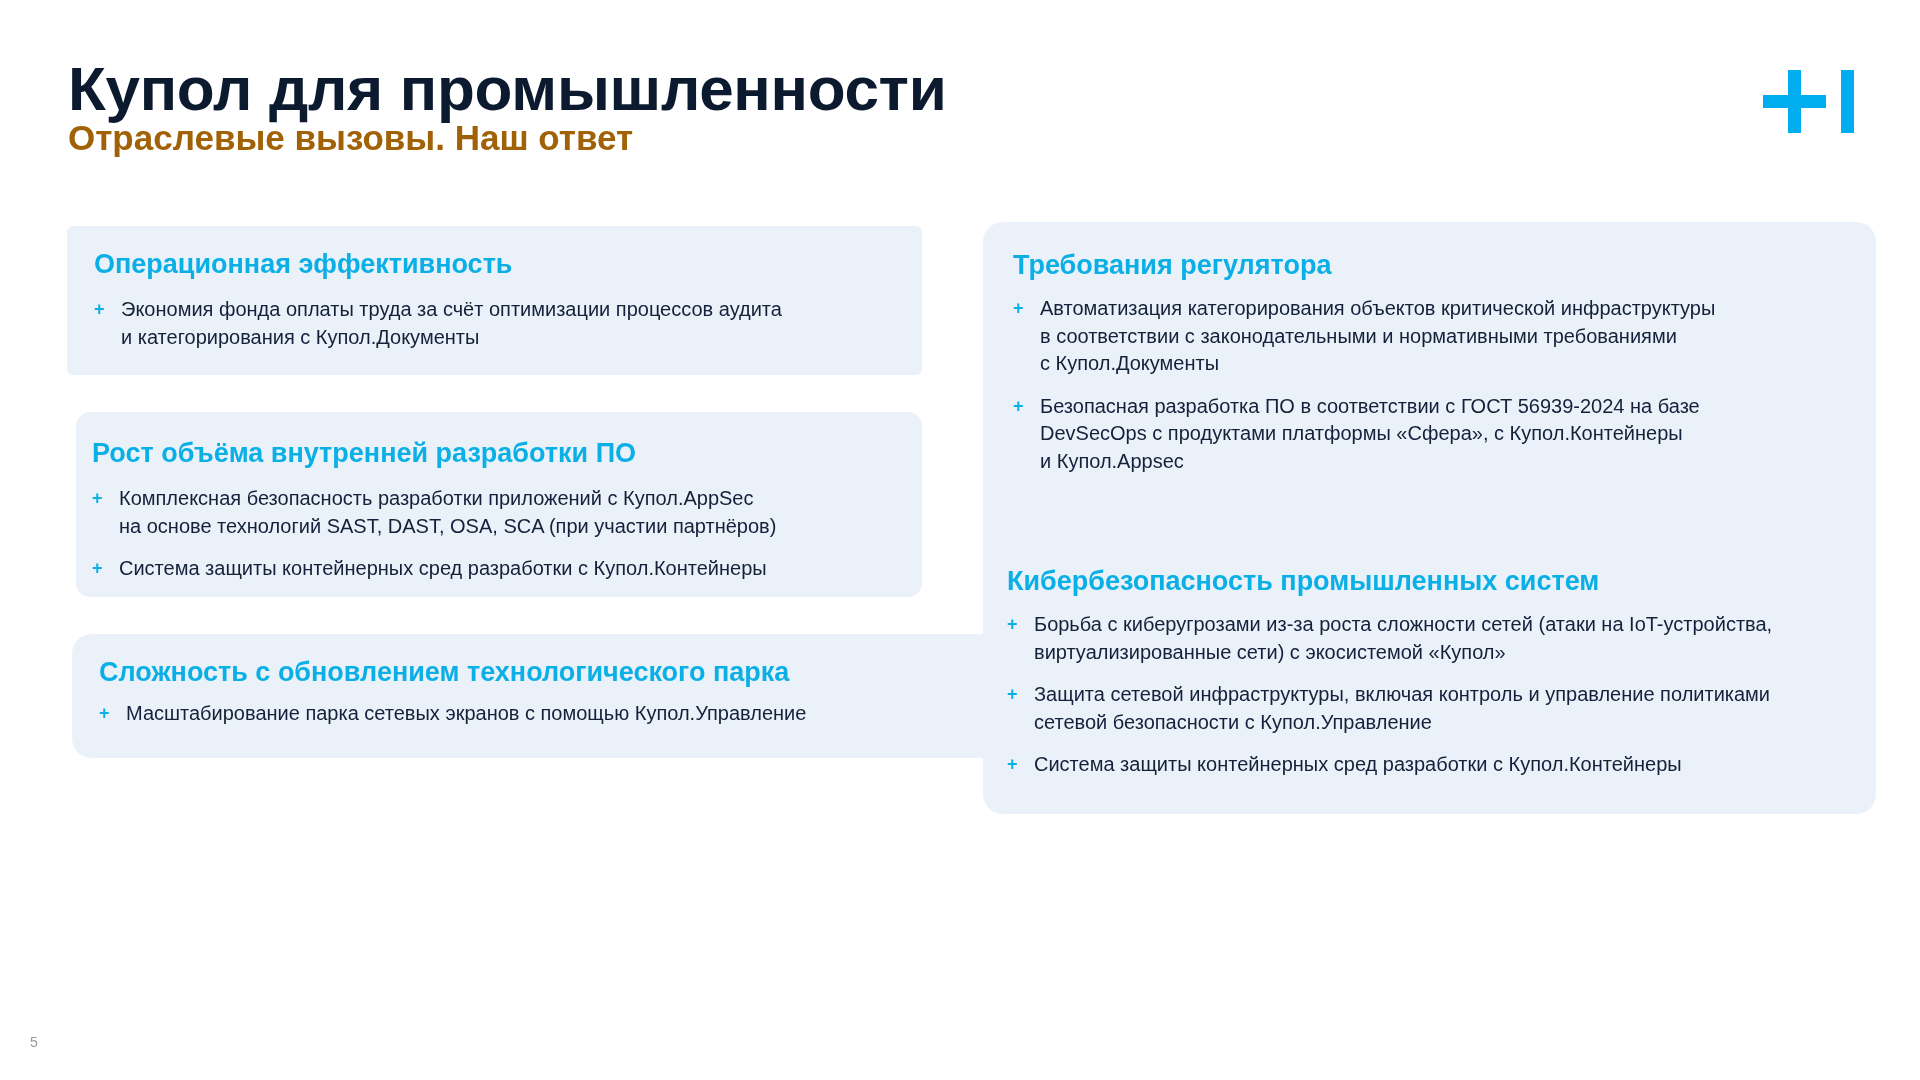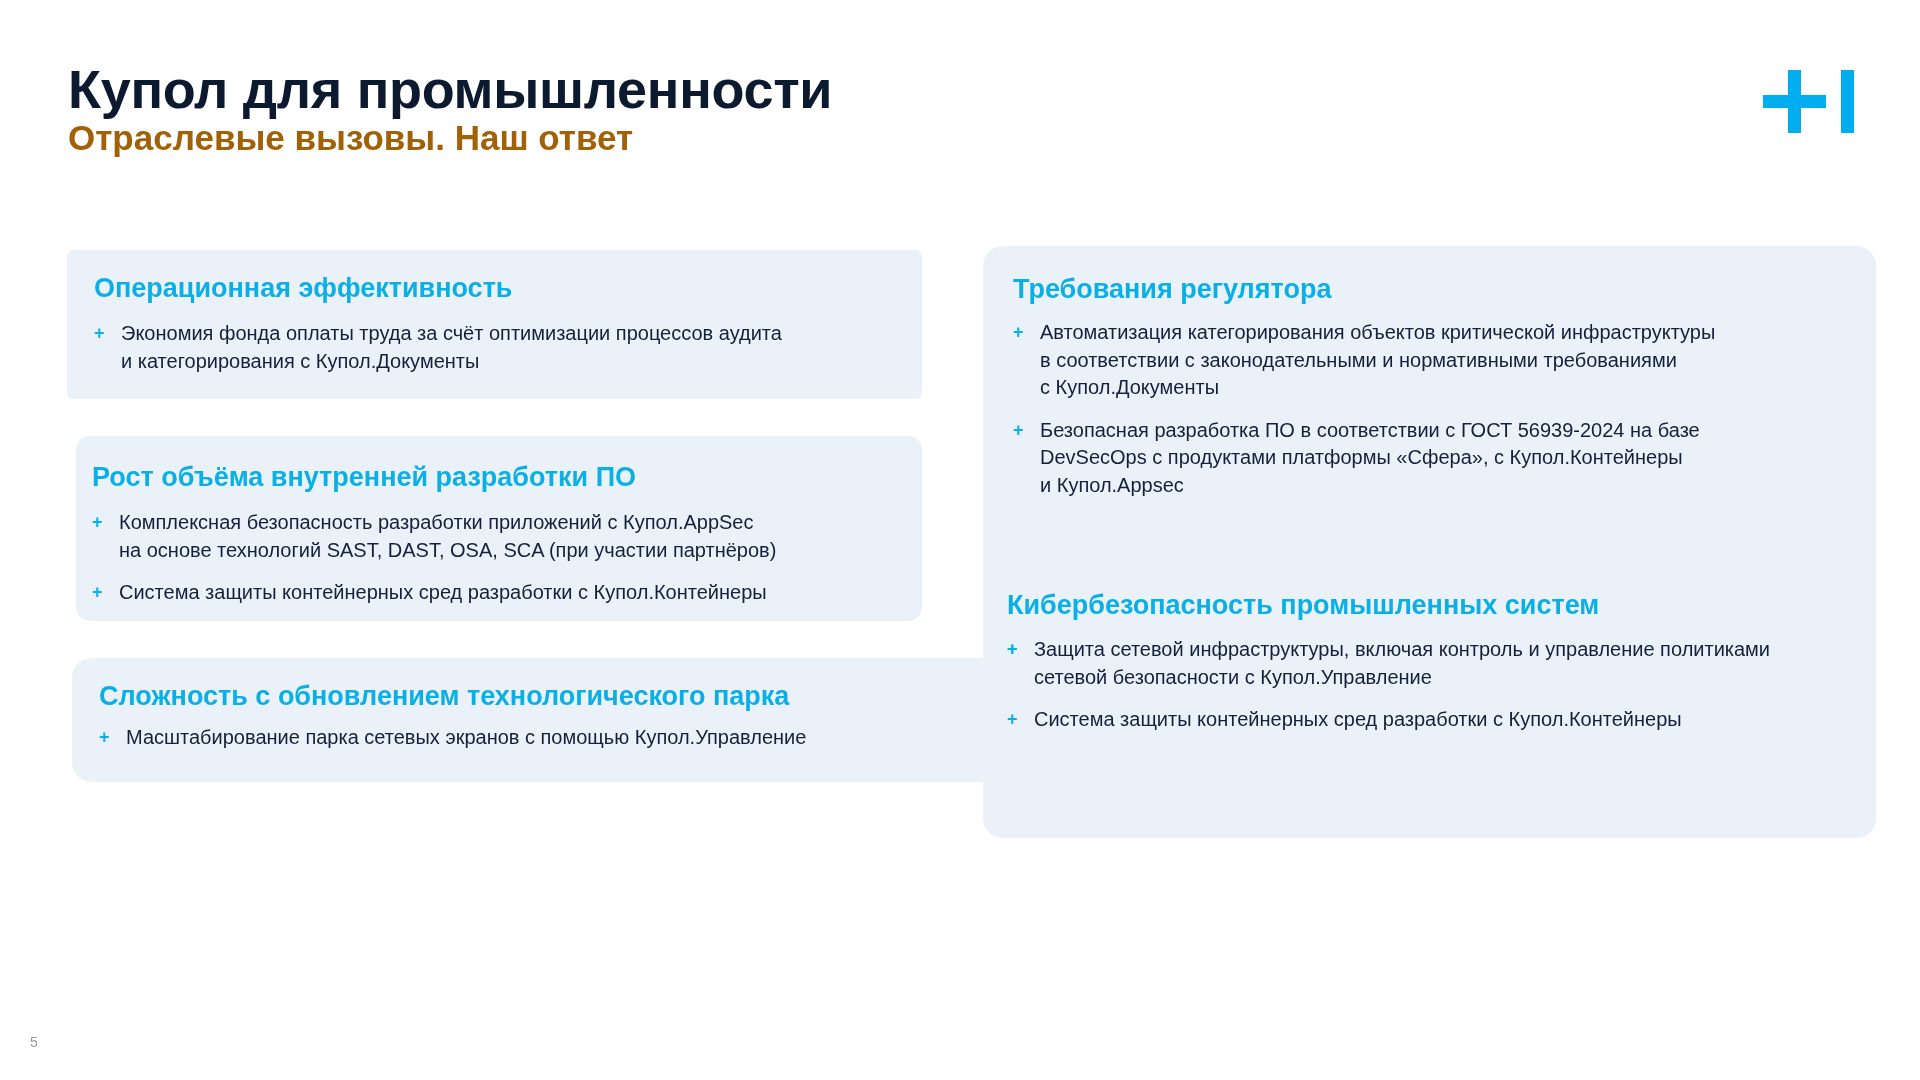--- a/index.html
+++ b/index.html
@@ -4,35 +4,35 @@
   <style>
     html, body { margin: 0; padding: 0; }
     body {
       width: 1920px; height: 1080px; position: relative; overflow: hidden;
       background: #ffffff;
       font-family: "Liberation Sans", "DejaVu Sans", sans-serif;
       color: #14213a;
     }
     .title {
       position: absolute; left: 68px; top: 54px;
-      font-size: 54px; font-weight: bold; color: #0b1a2e;
+      font-size: 62px; font-weight: bold; color: #0b1a2e;
       line-height: 70px; white-space: nowrap; letter-spacing: -0.3px;
     }
     .subtitle {
       position: absolute; left: 68px; top: 116px;
       font-size: 35px; font-weight: bold; color: #a16207;
       line-height: 44px; white-space: nowrap;
     }
     .logo { position: absolute; left: 1763px; top: 70px; width: 92px; height: 64px; }
     .logo .ph { position: absolute; left: 0; top: 25px; width: 63px; height: 13px; background: #00aeef; }
     .logo .pv { position: absolute; left: 25px; top: 0; width: 13px; height: 63px; background: #00aeef; }
     .logo .bar { position: absolute; left: 78px; top: 0; width: 13px; height: 63px; background: #00aeef; }
 
     .card {
-      position: absolute; background: #eaf1f9; box-sizing: border-box; margin-top: 24px;
+      position: absolute; background: #eaf1f9; box-sizing: border-box;
     }
     .card h2 {
       margin: 0; font-size: 27px; font-weight: bold; color: #0aafe6;
       line-height: 32px; white-space: nowrap;
     }
     .card ul { list-style: none; margin: 0; padding: 0; }
     .card li {
       position: relative; padding-left: 27px;
       font-size: 20px; line-height: 27.5px; color: #14213a;
       white-space: pre-line;
@@ -101,20 +101,21 @@
 с Купол.Документы</span></li>
     <li><span class="plus">+</span><span>Безопасная разработка ПО в соответствии с ГОСТ 56939-2024 на базе
 DevSecOps с продуктами платформы «Сфера», с Купол.Контейнеры
 и Купол.Appsec</span></li>
   </ul>
 </div>
 
 <div class="card" id="c5">
   <h2>Кибербезопасность промышленных систем</h2>
   <ul>
-    <li><span class="plus">+</span></li>
+    <li><span class="plus">+</span><span>Борьба с киберугрозами из-за роста сложности сетей (атаки на IoT-устройства,
+виртуализированные сети) с экосистемой «Купол»</span></li>
     <li><span class="plus">+</span><span>Защита сетевой инфраструктуры, включая контроль и управление политиками
 сетевой безопасности с Купол.Управление</span></li>
     <li><span class="plus">+</span><span>Система защиты контейнерных сред разработки с Купол.Контейнеры</span></li>
   </ul>
 </div>
 
 <div class="page-num">5</div>
 
 </body></html>

